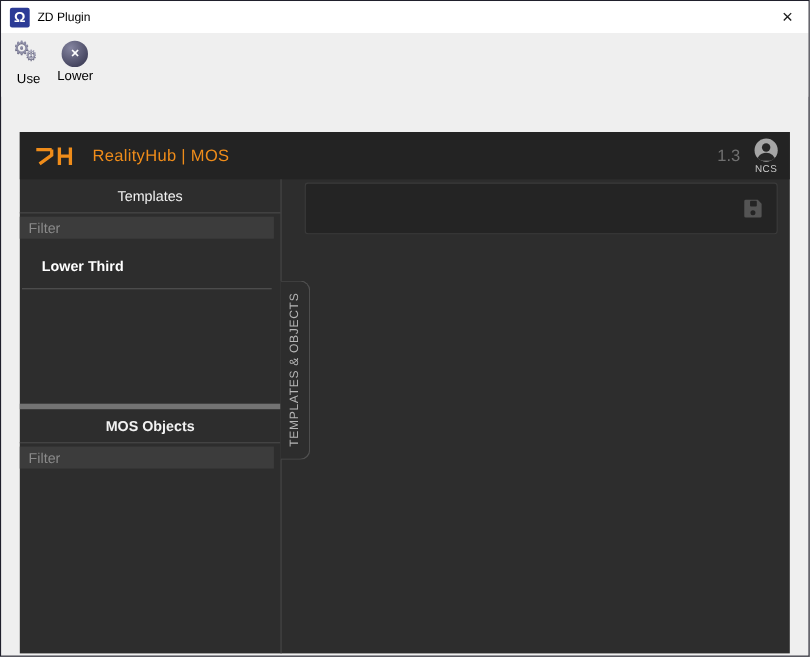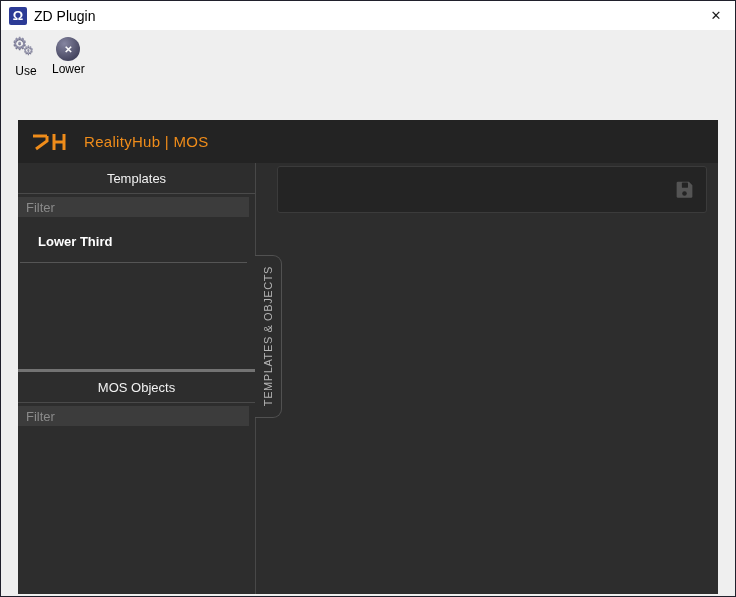--- a/index.html
+++ b/index.html
@@ -8,21 +8,21 @@
 
   .window { position:absolute; inset:0; width:736px; height:597px;
             border:1px solid #20202c; background:#efefef; overflow:hidden; }
 
   
   .titlebar { height:29px; background:#ffffff; display:flex; align-items:center;
               padding:0 0 0 8px; }
   .app-icon { width:18px; height:18px; background:#2c3b96; color:#fff; border-radius:2px;
               display:flex; align-items:center; justify-content:center;
               font-size:13px; font-weight:bold; margin-right:7px; line-height:1; }
-  .title-text { font-size:14px; color:#000; }
+  .title-text { font-size:11px; color:#000; }
   .win-close { margin-left:auto; width:38px; height:29px; display:flex; align-items:center;
                justify-content:center; font-size:13px; color:#1a1a1a; }
 
   
   .toolbar { height:58px; background:#efefef; display:flex; align-items:flex-start;
              padding:5px 4px 0 6px; gap:2px; }
   .tool-btn { display:flex; flex-direction:column; align-items:center;
               padding:1px 5px; min-width:34px; }
   .tool-btn-label { font-size:12px; color:#000; margin-top:1px; }
   .gears { position:relative; width:28px; height:27px; }
@@ -48,21 +48,21 @@
   .hub-user { display:flex; flex-direction:column; align-items:center; line-height:1; }
   .hub-user-label { color:#c9c9c9; font-size:9px; margin-top:1px; letter-spacing:0.4px; }
 
   .hub-body { position:relative; display:flex; height:431px; }
 
   
   .sidebar { width:238px; border-right:1px solid #484848; display:flex;
              flex-direction:column; }
   .section-header { text-align:center; color:#f2f2f2; font-size:13px;
                     padding:8px 4px 7px; border-bottom:1px solid #4a4a4a; }
-  .section-header.mos { border-top:3px solid #737373; }
+  .section-header.mos { border-top:5px solid #737373;font-weight:bold; }
   .filter-input { display:block; width:231px; height:20px; background:#3c3c3c; border:none;
                   outline:none; color:#cccccc; font-size:13px; padding:0 8px;
                   margin-top:3px; font-family:"Liberation Sans", sans-serif; }
   .filter-input::placeholder { color:#8a8a8a; }
   .template-list { margin-top:12px; }
   .template-item { color:#ffffff; font-size:13px; font-weight:bold;
                    padding:5px 0 13px 18px; border-bottom:1px solid #555555;
                    margin:0 8px 0 2px; }
   .flex-spacer { flex:1 1 auto; }
   .bottom-pad { height:168px; }
@@ -114,20 +114,38 @@
       <svg class="rh-logo" width="38" height="22" viewBox="0 0 38 22">
         <g stroke="#ef8c1a" stroke-width="3" fill="none">
           <path d="M3 5 H17"></path>
           <path d="M17 5 V10 L6 18"></path>
           <path d="M24 3 V19"></path>
           <path d="M34 3 V19"></path>
           <path d="M24 11 H34"></path>
         </g>
       </svg>
       <span class="hub-title">RealityHub | MOS</span>
+      <div class="hub-right">
+        <span class="hub-version">1.3</span>
+        <div class="hub-user">
+          <svg width="23" height="23" viewBox="0 0 24 24">
+            <defs>
+                <clipPath id="avclip">
+                  <circle cx="12" cy="12" r="11"></circle>
+                </clipPath>
+              </defs>
+            <circle cx="12" cy="12" r="11" fill="#a6a6a6"></circle>
+            <g clip-path="url(#avclip)">
+              <circle cx="12" cy="9.5" r="4" fill="#262626"></circle>
+              <path d="M3.5 22 a8.5 7.5 0 0 1 17 0 z" fill="#262626"></path>
+            </g>
+          </svg>
+          <span class="hub-user-label">NCS</span>
+        </div>
+      </div>
     </div>
 
     <div class="hub-body">
 
       <div class="sidebar">
         <div class="section-header">Templates</div>
         <input class="filter-input" type="text" placeholder="Filter" style="">
         <div class="template-list">
           <div class="template-item">Lower Third</div>
         </div>

